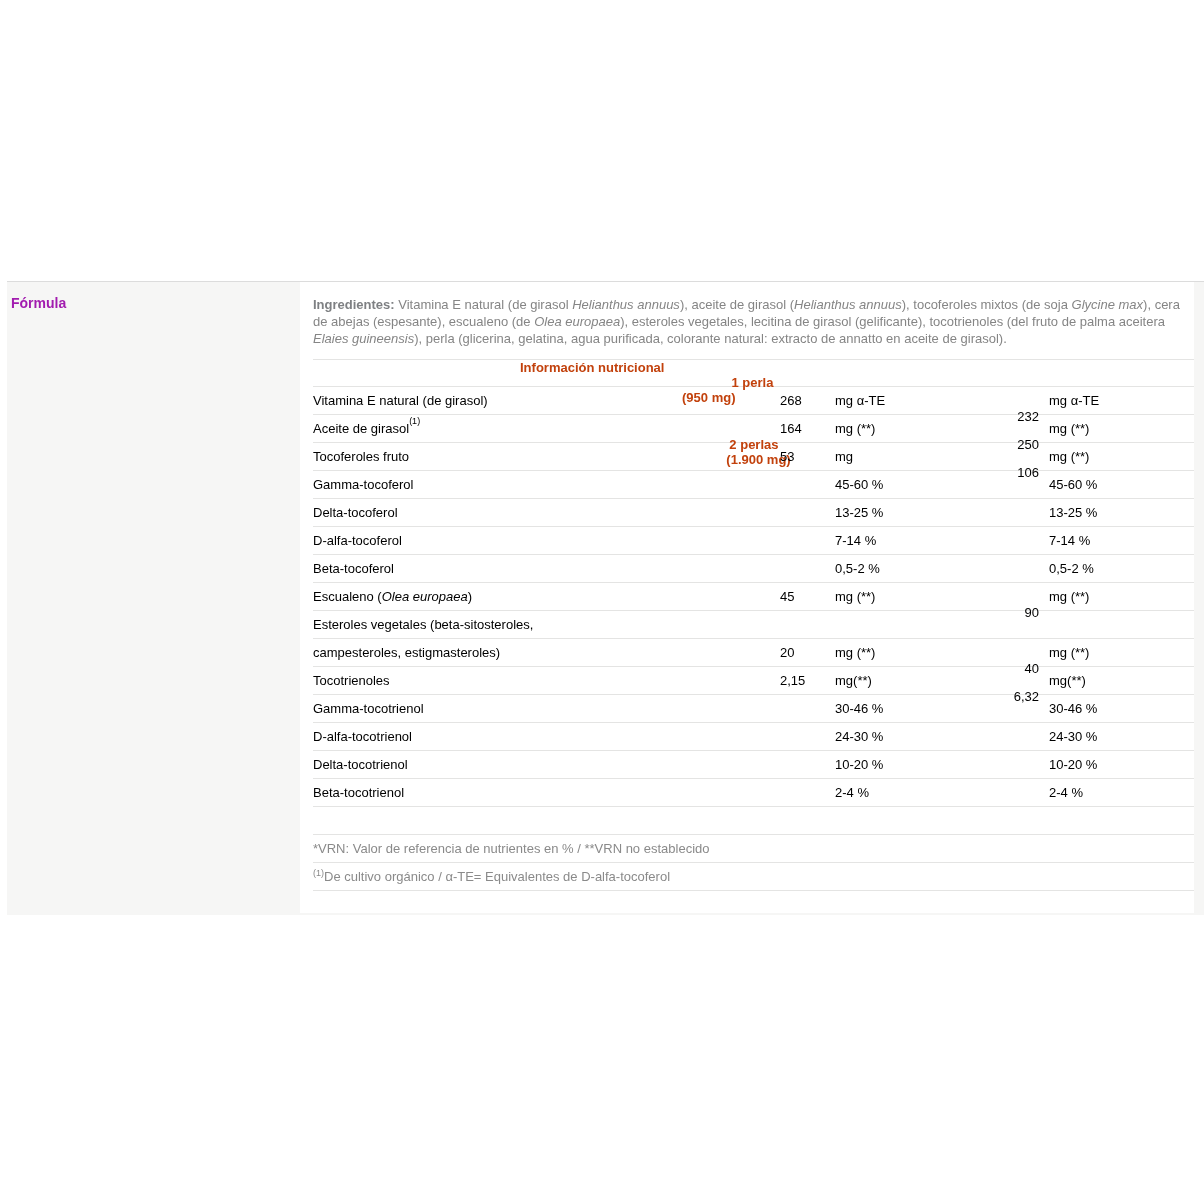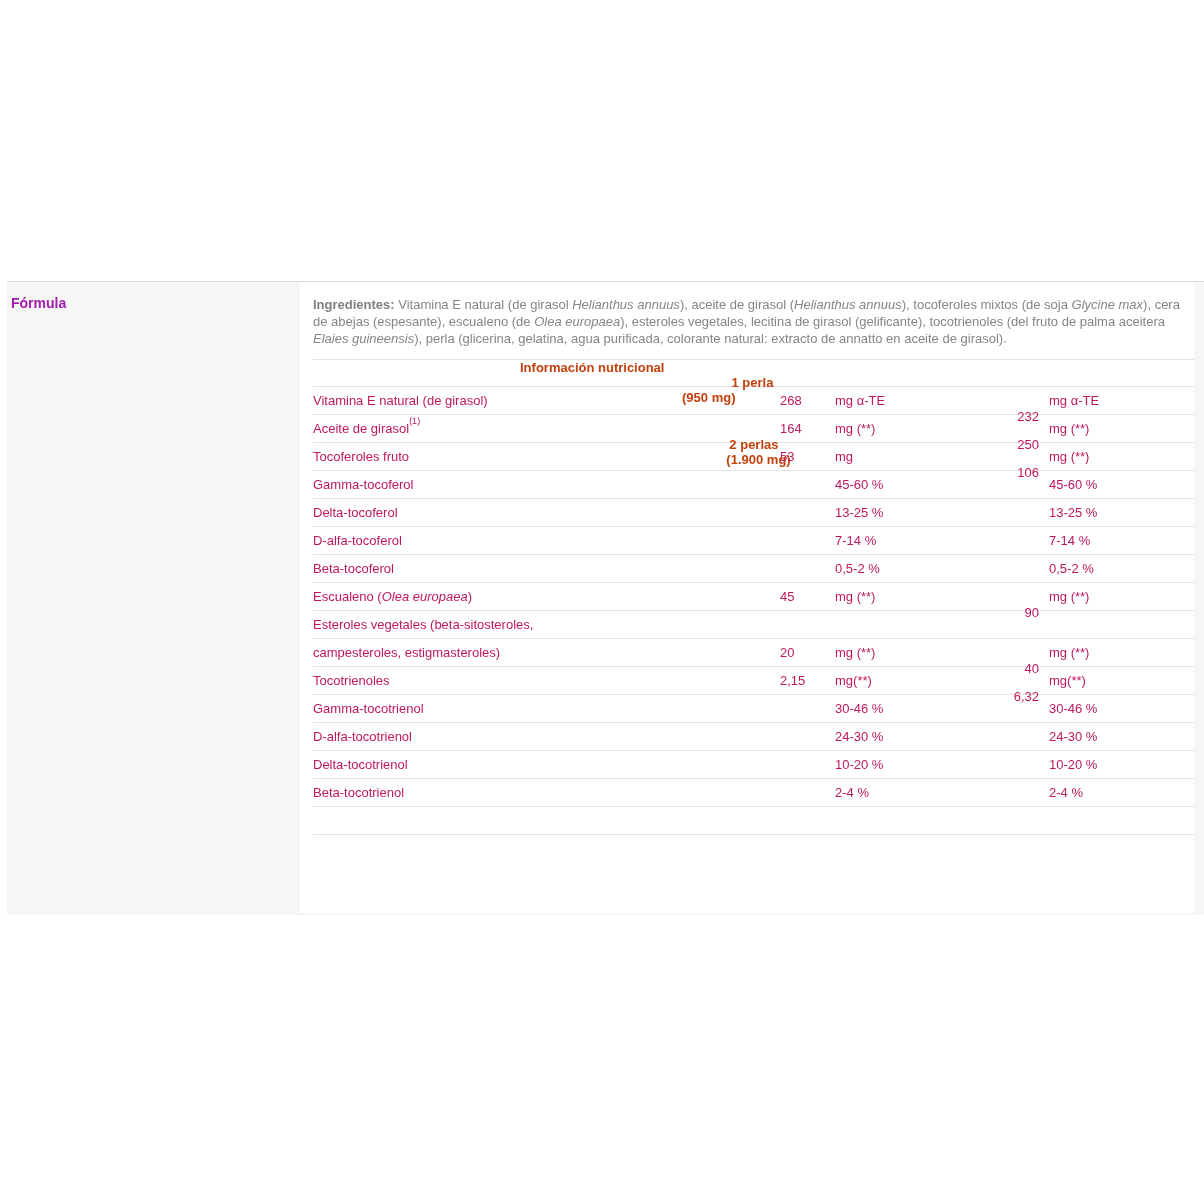--- a/index.html
+++ b/index.html
@@ -26,21 +26,21 @@
     width:881px; font-size:13px; line-height:17px; color:#858585;
     margin-top:5px;
   }
   .ingredients b { font-weight:bold; color:#7e8083; }
   .ingredients i { font-style:italic; }
 
   .ntable { width:881px; margin-top:12px; }
   .t-row {
     display:flex; align-items:center; height:28px;
     border-bottom:1px solid #e4e4e3;
-    font-size:13px; color:#be185d; white-space:nowrap;
+    font-size:13px; color:#000000; white-space:nowrap;
   }
   .t-row.head {
     border-top:1px solid #e4e4e3;
     font-weight:bold; color:#c2410c;flex-direction:column;
   }
   .c-label { width:467px; overflow:visible; }
   .c-v1 { width:44px; }
   .c-u1 { width:165px; padding-left:11px; }
   .c-v2 { width:50px; text-align:right;margin-top:32px; }
   .c-u2 { flex:1; padding-left:10px; }
@@ -181,15 +181,24 @@
             </div>
             <div class="t-row">
               <div class="c-label"><span></span></div>
               <div class="c-v1"></div>
               <div class="c-u1"></div>
               <div class="c-v2"></div>
               <div class="c-u2"></div>
             </div>
           </div>
       </div>
+      <div class="notes" id="notes">
+          <div class="n-row">
+            <span>*VRN: Valor de referencia de nutrientes en % / **VRN no establecido</span>
+          </div>
+          <div class="n-row">
+            <sup>(1)</sup>
+            <span> De cultivo orgánico / α-TE= Equivalentes de D-alfa-tocoferol</span>
+          </div>
+        </div>
     </div>
   </div>
 </div>
 
 </body></html>

